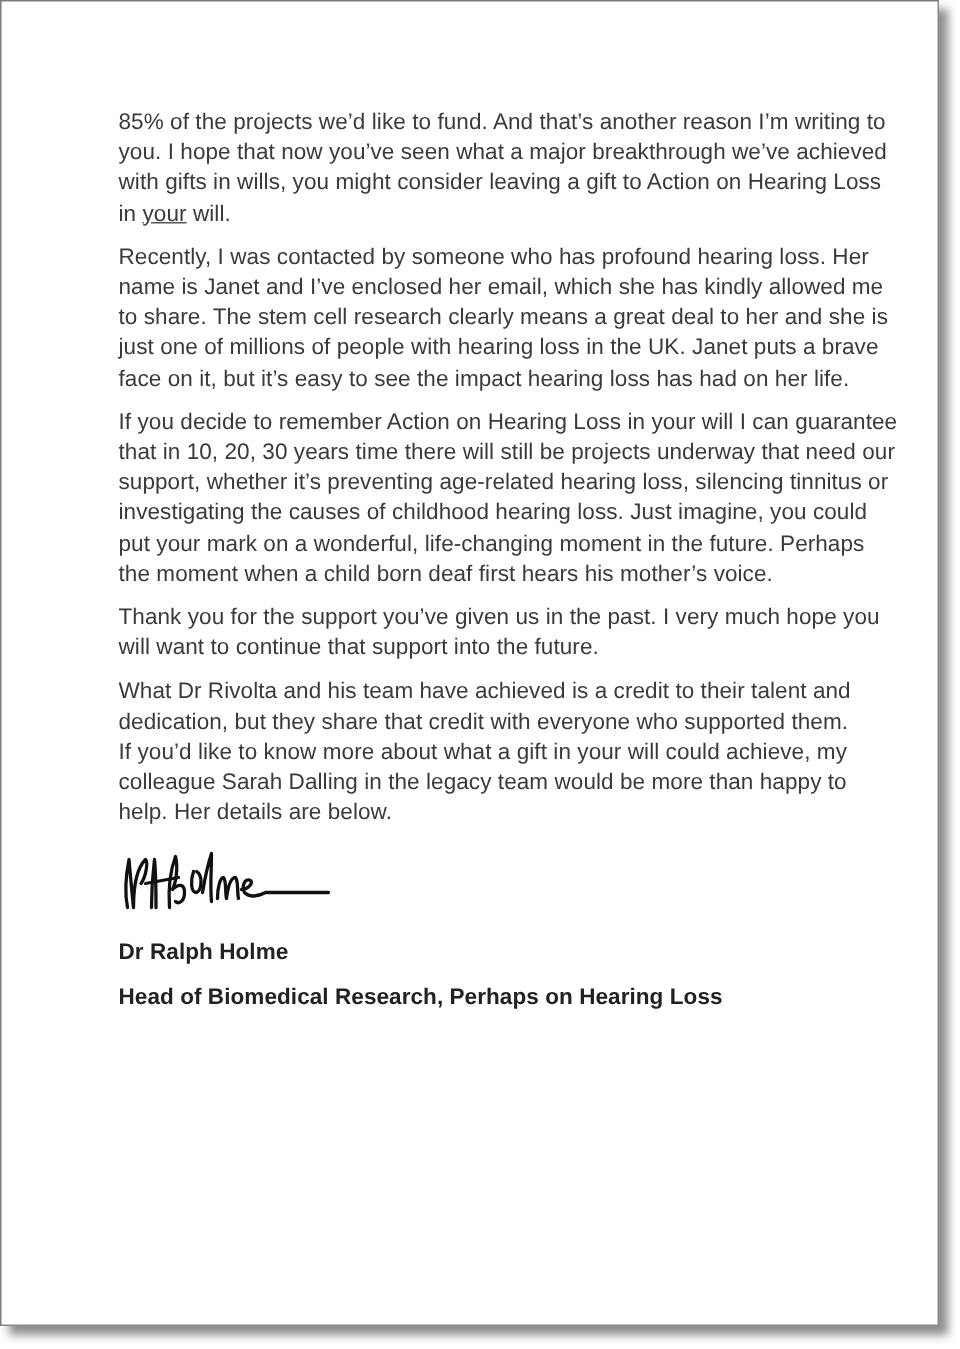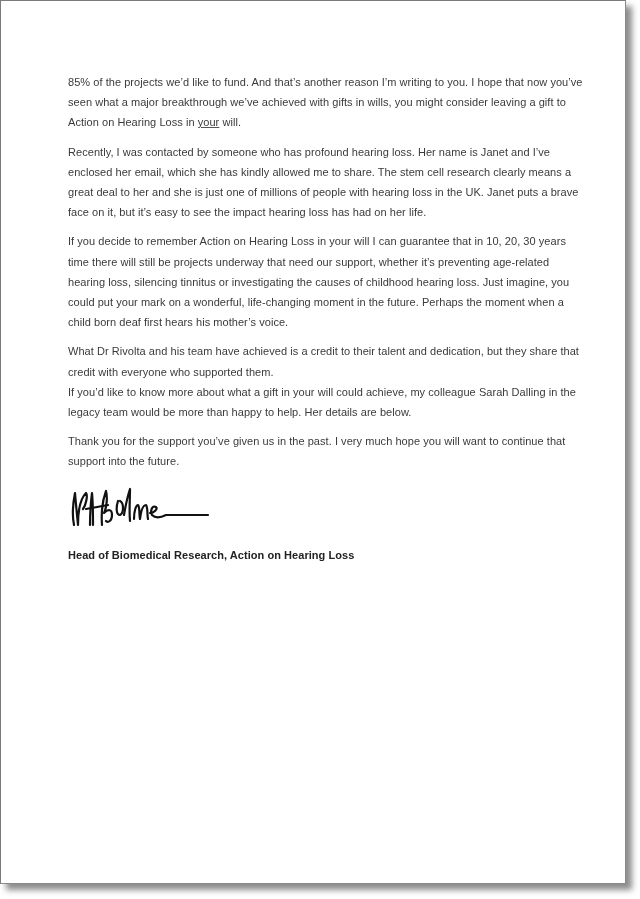--- a/index.html
+++ b/index.html
@@ -23,25 +23,25 @@
       background: #ffffff;
       border-top: 1px solid #7a7a7a;
       border-left: 1px solid #7a7a7a;
       border-right: 1px solid #8a8a8a;
       border-bottom: 1px solid #8a8a8a;
       box-sizing: border-box;
       box-shadow: 6px 6px 6px rgba(0,0,0,0.45);
     }
     .content {
       position: absolute;
-      left: 67px;
+      left: 78px;
       top: 71px;
       width: 520px;
       color: #3a3a3a;
-      font-size: 11px;
+      font-size: 15px;
       line-height: 20.2px;
       letter-spacing: 0.05px;
     }
     .para {
       margin: 0 0 9px 0;
     }
     .underline {
       text-decoration: underline;
       text-decoration-color: #555;
     }
@@ -68,36 +68,37 @@
 
 <div class="page">
   <div class="content">
 
     <p class="para"><span>85% of the projects we’d like to fund. And that’s another reason I’m writing to you. I hope that now you’ve seen what a major breakthrough we’ve achieved with gifts in wills, you might consider leaving a gift to Action on Hearing Loss in </span><span class="underline">your</span><span> will.</span></p>
 
     <p class="para">Recently, I was contacted by someone who has profound hearing loss. Her name is Janet and I’ve enclosed her email, which she has kindly allowed me to share. The stem cell research clearly means a great deal to her and she is just one of millions of people with hearing loss in the UK. Janet puts a brave face on it, but it’s easy to see the impact hearing loss has had on her life.</p>
 
     <p class="para">If you decide to remember Action on Hearing Loss in your will I can guarantee that in 10, 20, 30 years time there will still be projects underway that need our support, whether it’s preventing age-related hearing loss, silencing tinnitus or investigating the causes of childhood hearing loss. Just imagine, you could put your mark on a wonderful, life-changing moment in the future. Perhaps the moment when a child born deaf first hears his mother’s voice.</p>
 
+    <p class="para">Thank you for the support you’ve given us in the past. I very much hope you will want to continue that support into the future.</p>
+
     <p class="para"><span>What Dr Rivolta and his team have achieved is a credit to their talent and dedication, but they share that credit with everyone who supported them.</span><br><span>If you’d like to know more about what a gift in your will could achieve, my colleague Sarah Dalling in the legacy team would be more than happy to help. Her details are below.</span></p>
-
-    <p class="para">Thank you for the support you’ve given us in the past. I very much hope you will want to continue that support into the future.</p>
 
 
     <svg class="signature" viewBox="0 0 150 50" xmlns="http://www.w3.org/2000/svg">
       <g fill="none" stroke="#111" stroke-width="2.2" stroke-linecap="round" stroke-linejoin="round">
         <path d="M8 44 C6 34, 7 22, 9 12 C10 24, 11 34, 12 44 C12 30, 14 18, 20 12 C22 14, 20 24, 17 28"></path>
         <path d="M24 44 C24 32, 25 20, 26 12 C27 22, 27 34, 27 44"></path>
         <path d="M20 28 L42 24"></path>
         <path d="M36 44 C35 30, 37 18, 40 10 C42 18, 40 28, 38 32 C42 28, 46 28, 46 34 C46 40, 42 42, 40 40"></path>
         <path d="M52 20 C50 26, 50 34, 54 34 C58 32, 58 22, 54 20"></path>
         <path d="M58 34 C60 22, 62 14, 64 8 C64 18, 63 30, 64 40"></path>
         <path d="M68 38 C68 30, 70 24, 72 24 C74 26, 73 34, 74 38 C75 30, 77 24, 80 24 C82 26, 81 34, 82 38"></path>
         <path d="M84 32 C88 32, 92 28, 90 26 C86 24, 84 30, 86 34 C90 38, 96 36, 100 34 L142 34"></path>
       </g>
     </svg>
 
+    <p class="name">Dr Ralph Holme</p>
 
-    <p class="title">Head of Biomedical Research, Action on Hearing Loss</p>
+    <p class="title">Head of Biomedical Research, Perhaps on Hearing Loss</p>
 
 
   </div>
 </div>
 
 </body></html>

